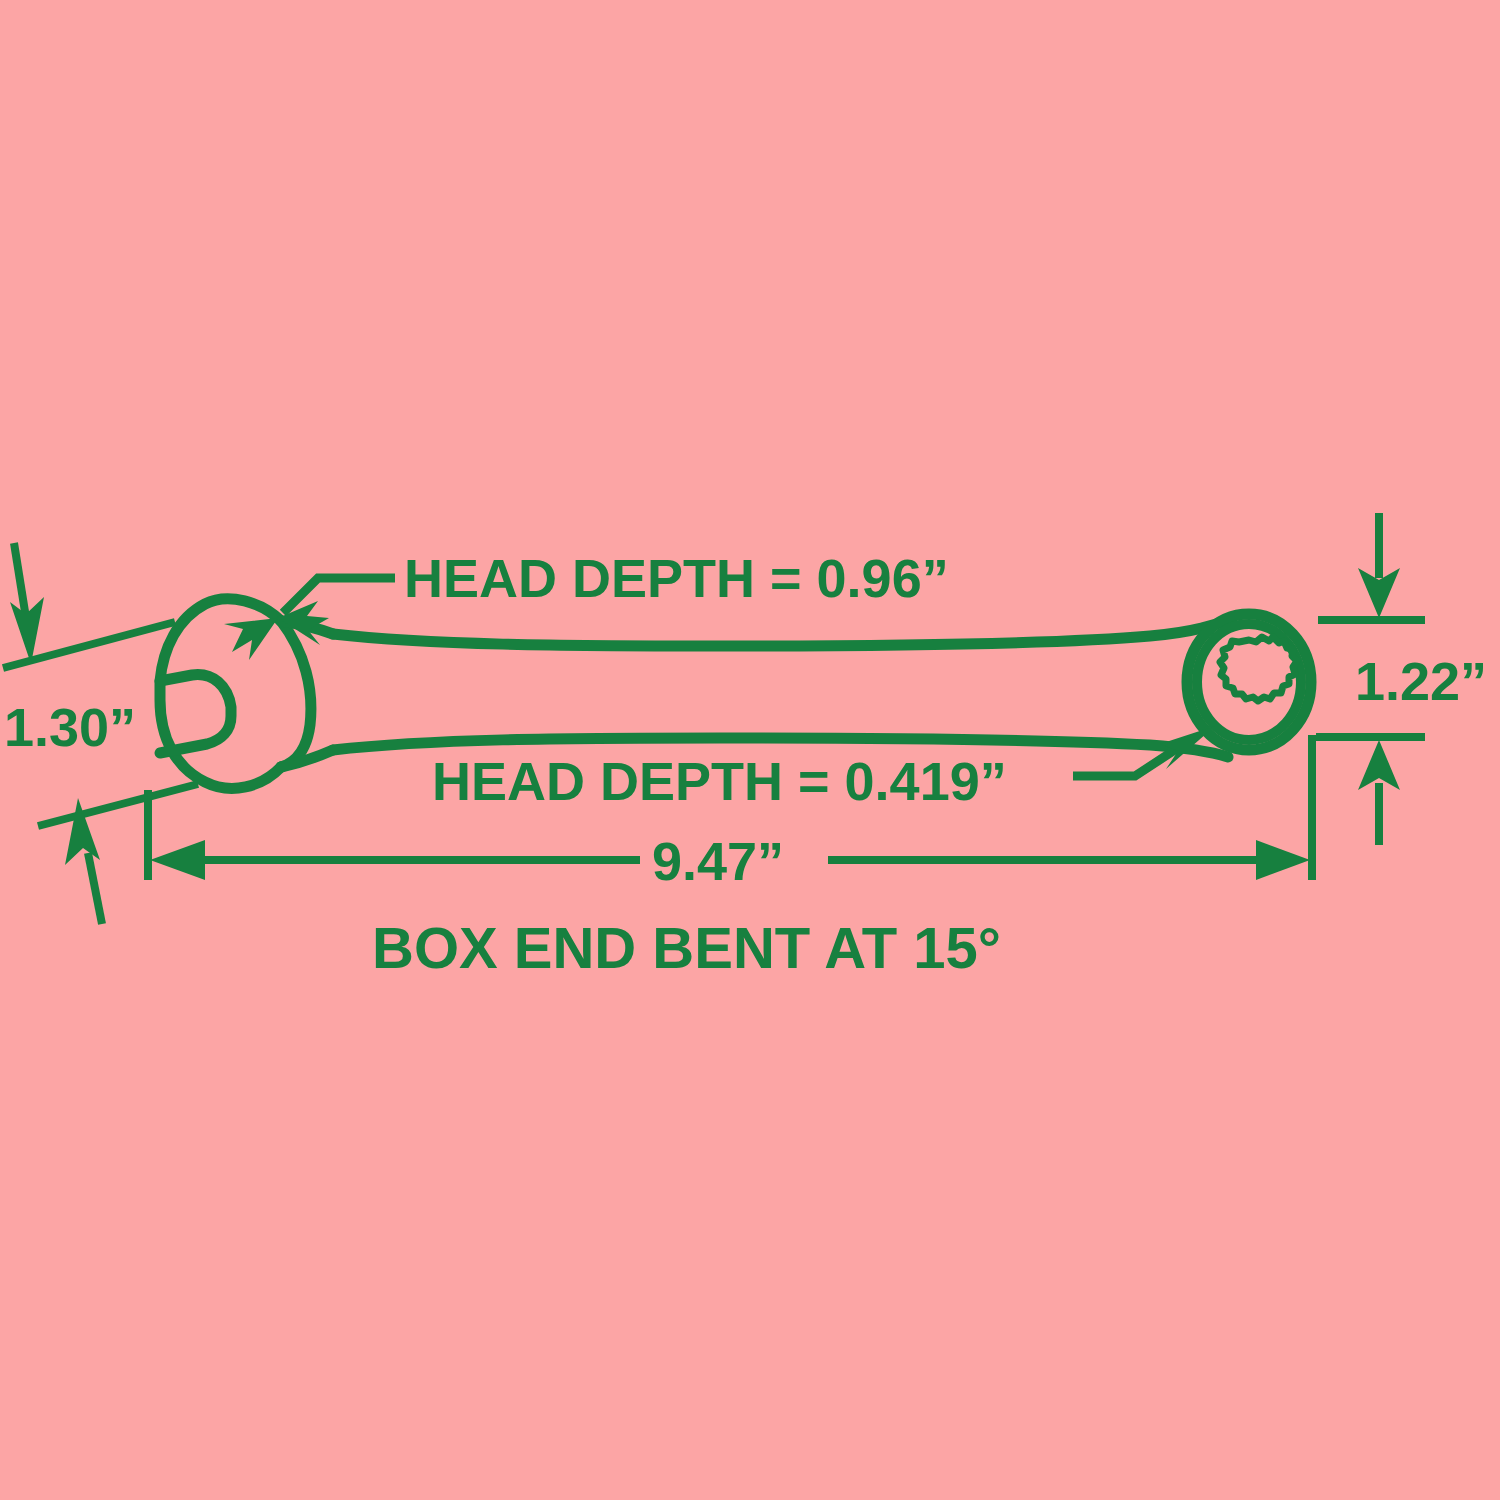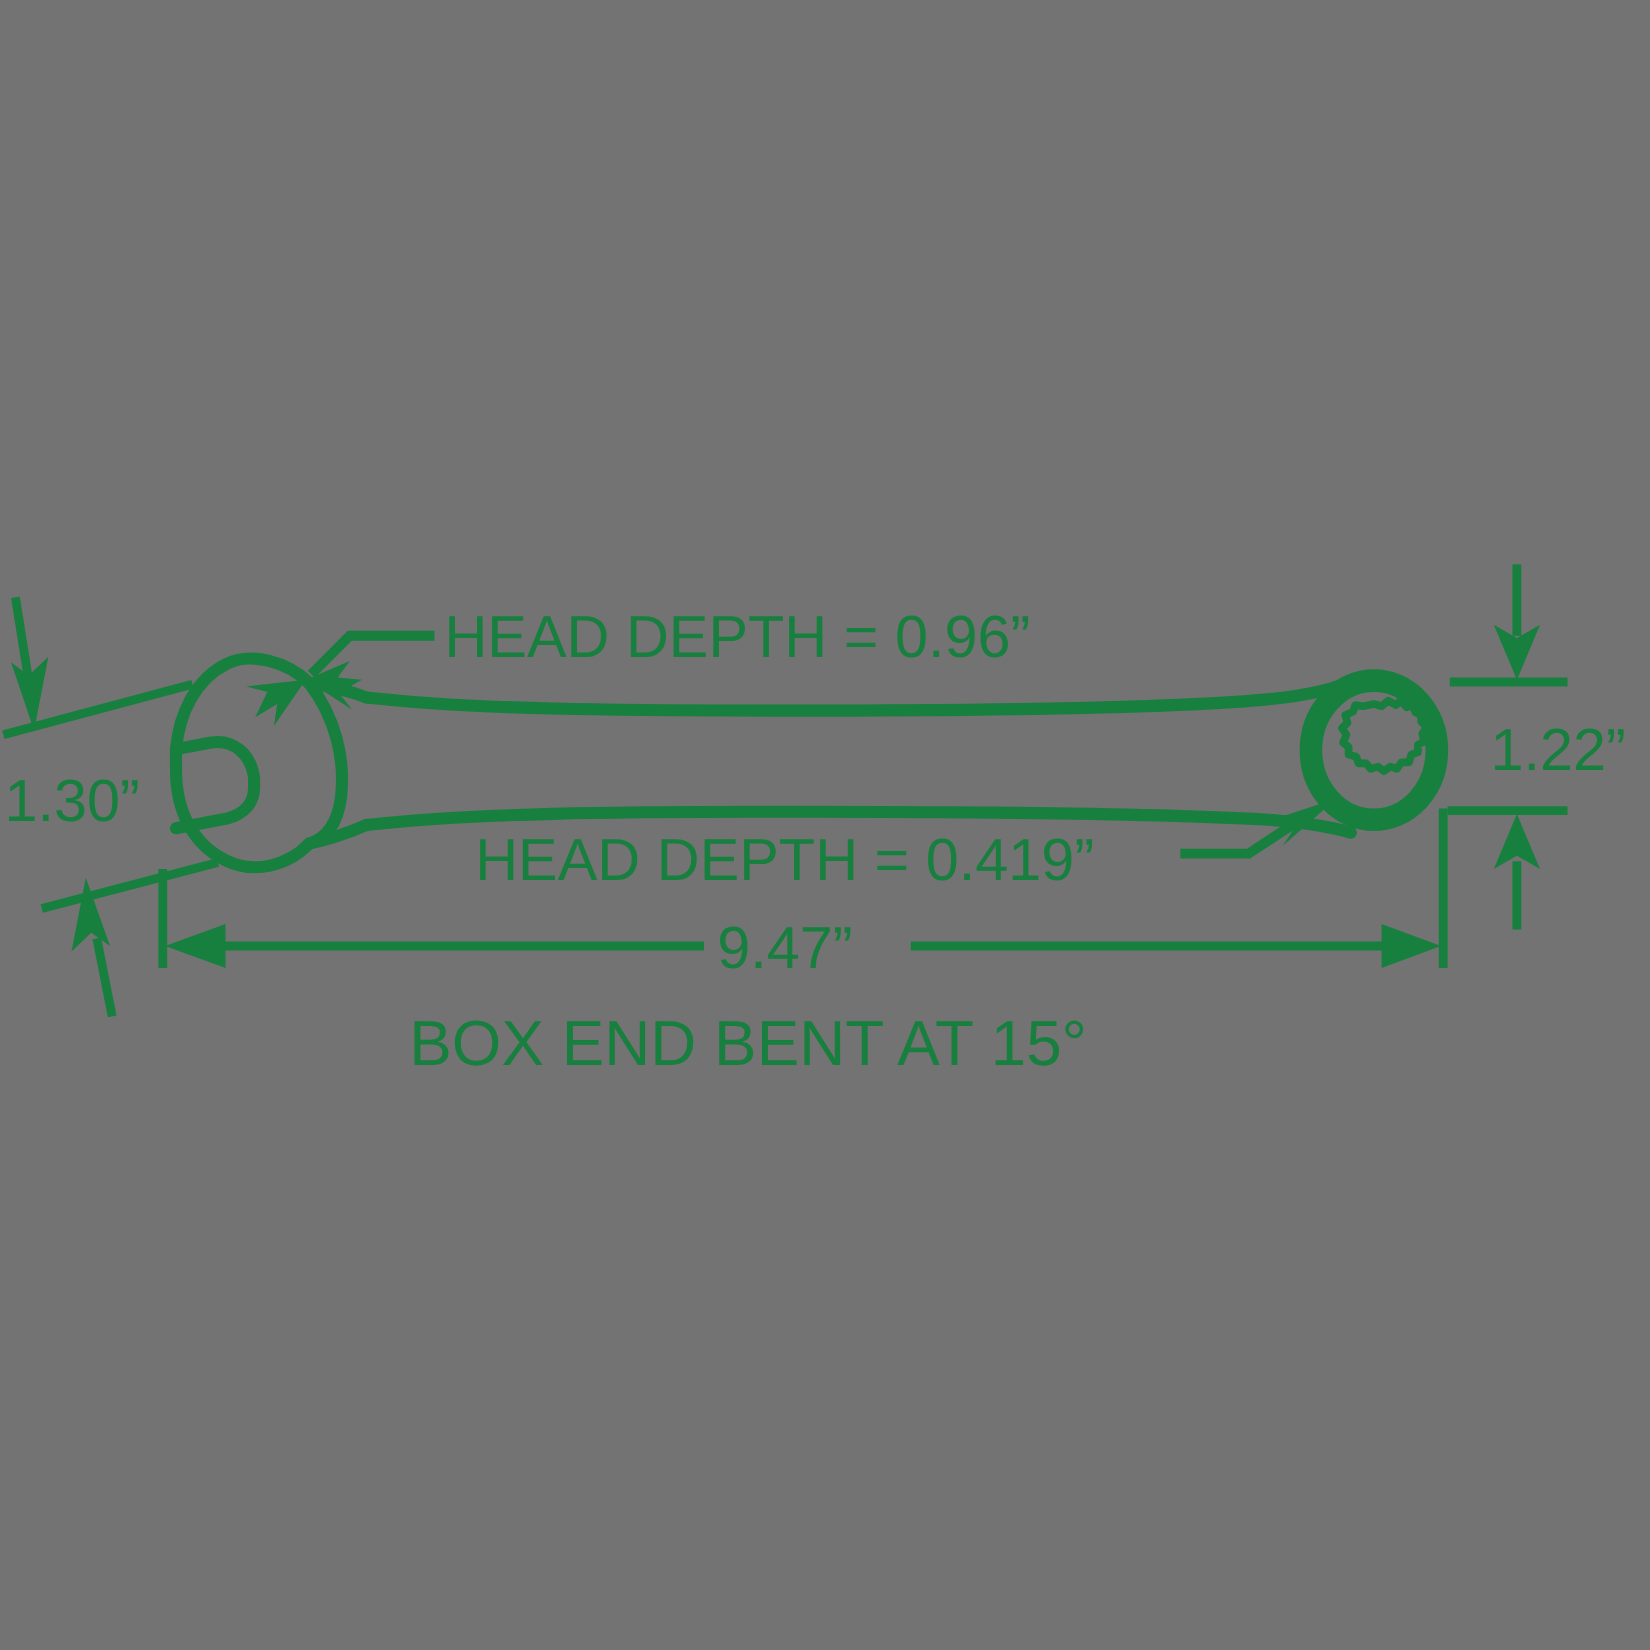--- a/index.html
+++ b/index.html
@@ -11,21 +11,22 @@
   body {
     width: 1500px;
     height: 1500px;
     overflow: hidden;
     font-family: "Liberation Sans", sans-serif;
   }
   #diagram-root {
     position: relative;
     width: 1500px;
     height: 1500px;
-    background: #737373;
+    background: #fca5a5;
+    font-weight: bold;
   }
   svg#wrench-svg {
     display: block;
     width: 1500px;
     height: 1500px;
   }
   .dim-text {
     font-family: "Liberation Sans", sans-serif;
     font-size: 54px;
     fill: #17803f;

